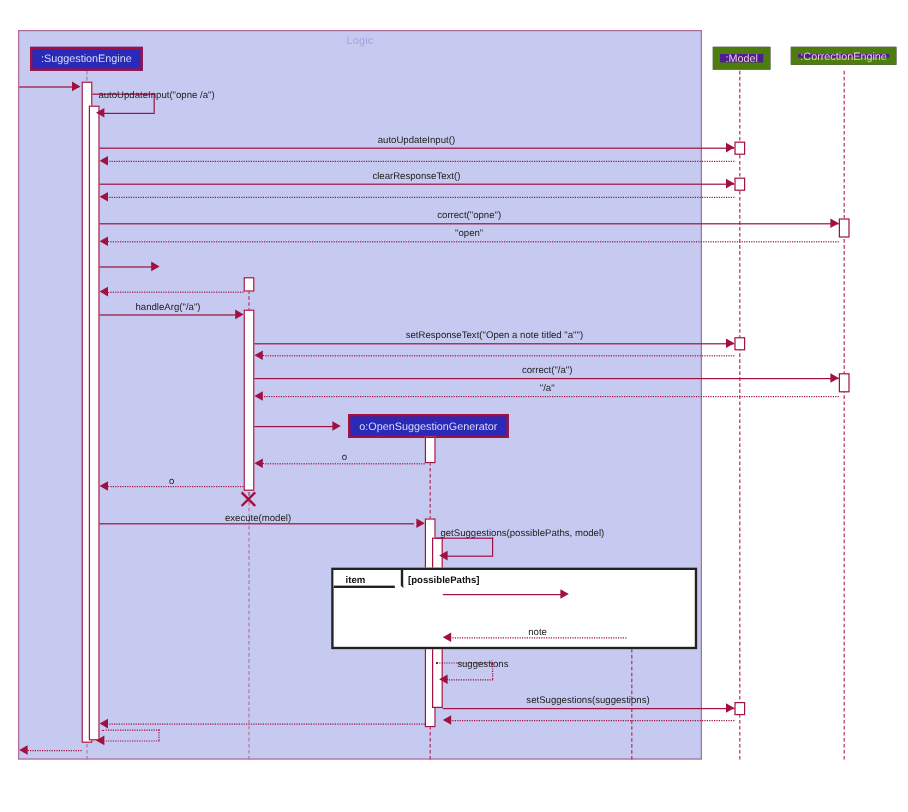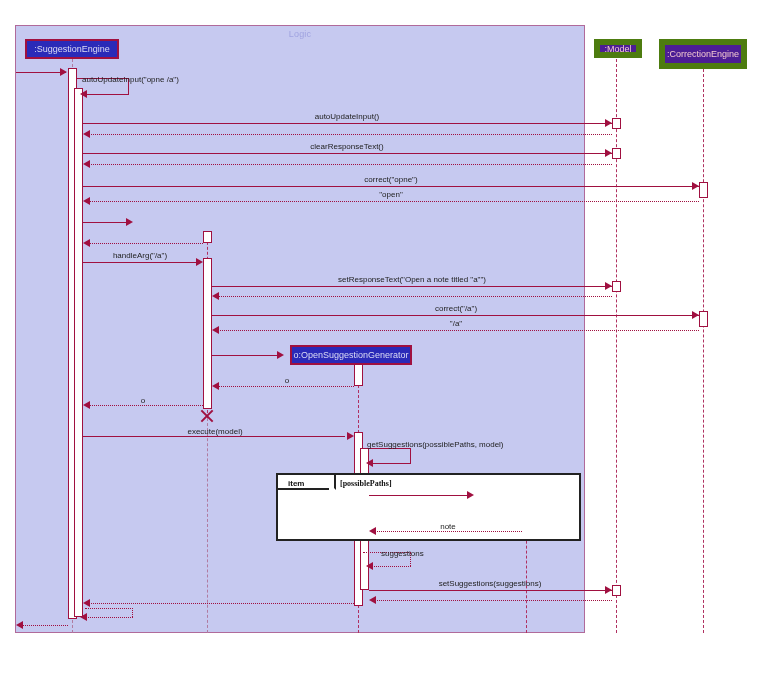--- a/index.html
+++ b/index.html
@@ -82,33 +82,33 @@
 
   <div class="lifeline" style="left:616px;top:59px;height:574px;"></div>
 
   <div class="lifeline" style="left:703px;top:59px;height:574px;"></div>
 
   <div class="part blue" style="left:25px;top:39px;width:94px;height:20px;">
     <span>:SuggestionEngine</span>
   </div>
 
 
-  <div class="part blue" style="left:290px;top:345px;width:122px;height:20px;">
+  <div class="part blue" style="left:290px;top:345px;width:134px;height:20px;">
     <span>o:OpenSuggestionGenerator</span>
   </div>
 
   <div class="part blue" style="left:479px;top:487px;width:95px;height:19px;">
     <span>:SuggestionItemImpl</span>
   </div>
 
   <div class="part dark" style="left:594px;top:39px;width:48px;height:19px;">
     <span>:Model</span>
   </div>
 
-  <div class="part dark" style="left:659px;top:39px;width:88px;height:30px;">
+  <div class="part dark" style="left:659px;top:39px;width:88px;height:15px;">
     <span>:CorrectionEngine</span>
   </div>
 
   <div class="act" style="left:68px;top:68px;width:9px;height:551px;"></div>
 
   <div class="act" style="left:74px;top:88px;width:9px;height:529px;"></div>
 
   <div class="act" style="left:203px;top:231px;width:9px;height:12px;"></div>
 
   <div class="act" style="left:203px;top:258px;width:9px;height:151px;"></div>
@@ -206,21 +206,21 @@
   <div class="ln" style="left:363px;top:448px;width:48px;"></div>
   <div class="vl" style="left:410px;top:448px;height:15px;"></div>
   <div class="ln" style="left:371px;top:463px;width:40px;"></div>
   <div class="arw l" style="left:366px;top:459px;"></div>
   <div class="msg" style="left:367px;top:440px;">getSuggestions(possiblePaths, model)</div>
 
   <div class="frag" style="left:276px;top:473px;width:305px;height:68px;"></div>
   <div class="frag-tab" style="left:278px;top:475px;width:58px;"></div>
   <div class="frag-tab-cut" style="left:329px;top:483px;"></div>
   <div class="frag-label" style="left:288px;top:479px;">item</div>
-  <div class="frag-guard" style="left:340px;top:479px;font-family:Liberation Serif, serif;">[possiblePaths]</div>
+  <div class="frag-guard" style="left:340px;top:479px;">[possiblePaths]</div>
 
   <div class="ln" style="left:369px;top:495px;width:100px;"></div>
   <div class="arw r" style="left:467px;top:491px;"></div>
 
   <div class="ln dot" style="left:375px;top:531px;width:147px;"></div>
   <div class="arw l" style="left:369px;top:527px;"></div>
   <div class="msg c" style="left:448px;top:522px;">note</div>
 
   <div class="vl dot" style="left:410px;top:552px;height:14px;"></div>
   <div class="ln dot" style="left:363px;top:552px;width:48px;"></div>

